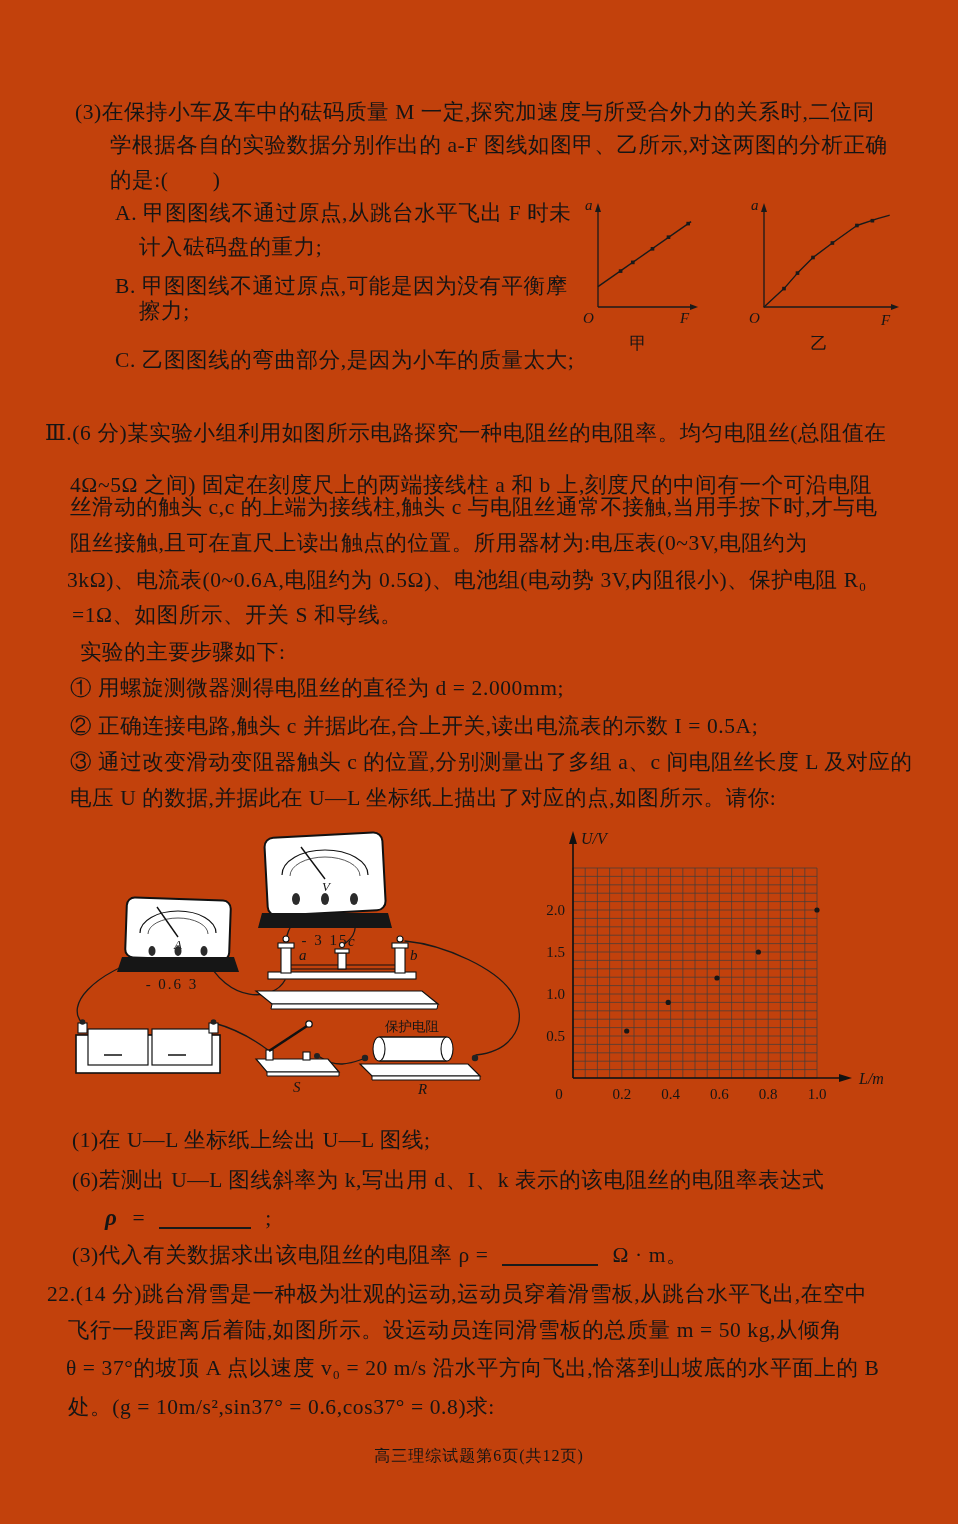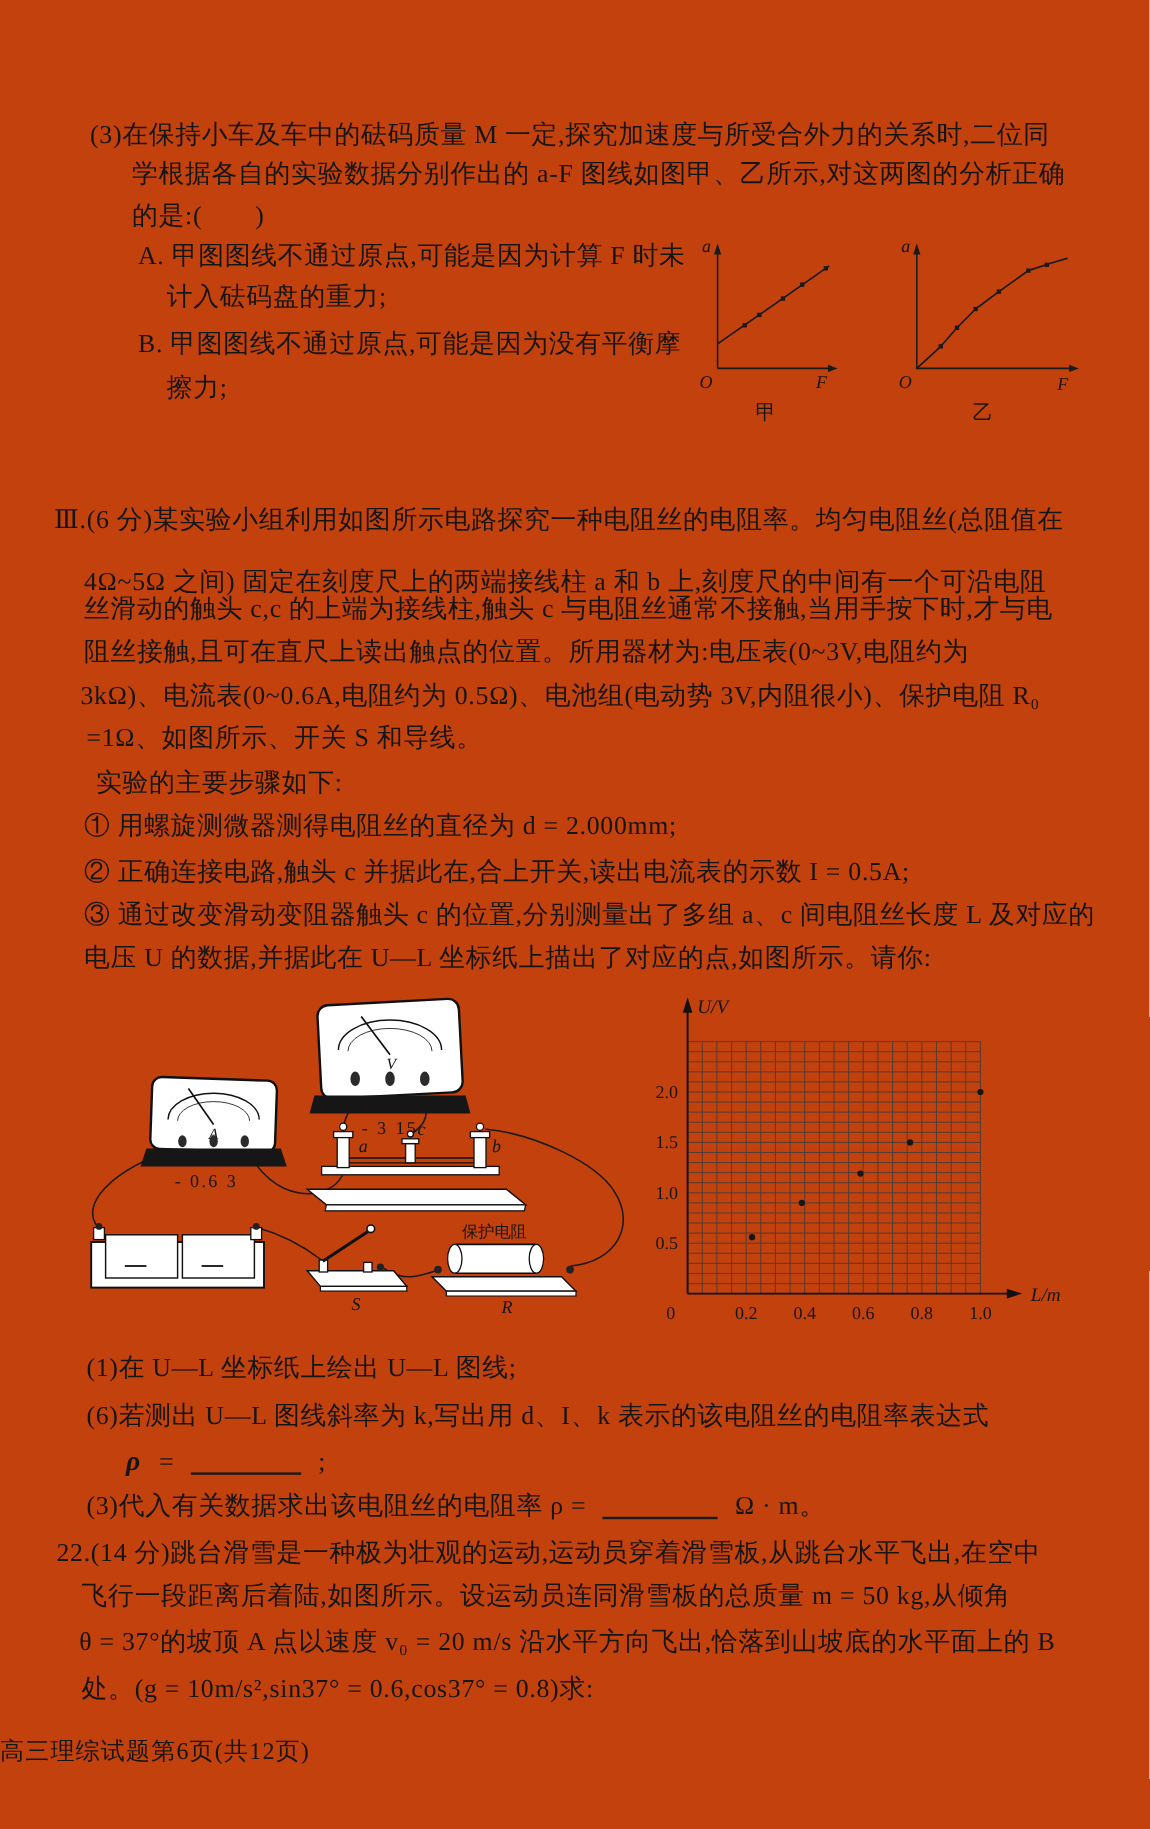--- a/index.html
+++ b/index.html
@@ -1,44 +1,45 @@
 <!DOCTYPE html>
 <html><head>
 <meta charset="utf-8">
 <style>
   html,body{margin:0;padding:0;background:#ffffff;}
   .page{position:relative;width:958px;height:1524px;background:#c2410c;overflow:hidden;
         font-family:"Liberation Serif","DejaVu Serif",serif;color:#151515;}
   .t{position:absolute;font-size:21.5px;line-height:27px;letter-spacing:0.6px;white-space:nowrap;}
   .blank{display:inline-block;width:92px;border-bottom:2px solid #1a1a1a;height:1em;vertical-align:-4px;margin:0 8px;}
   .rho-sym{font-weight:bold;font-style:italic;font-size:23px;}
-  .footer{position:absolute;left:0;top:1446px;width:100%;text-align:left;font-size:20px;letter-spacing:1px;}
+  .footer{position:absolute;left:0;top:1446px;width:100%;text-align:center;font-size:16px;letter-spacing:1px;}
   svg{position:absolute;overflow:visible;}
   svg text{font-family:"Liberation Serif","DejaVu Serif",serif;fill:#151515;}
   .it{font-style:italic;}
   .axis-label{font-size:15px;font-style:italic;}
   .caption{font-size:17px;text-anchor:middle;}
   .meter-letter{font-size:13px;font-style:italic;text-anchor:middle;}
   .meter-range{font-size:15px;text-anchor:middle;letter-spacing:2px;}
   .terminal-label{font-size:15px;font-style:italic;}
   .cn-small{font-size:13.5px;text-anchor:middle;}
   .tick{font-size:15px;}
 </style>
 </head>
 <body>
 
 <div class="page">
 
   <div class="t" style="left:75px;top:99px">(3)在保持小车及车中的砝码质量 M 一定,探究加速度与所受合外力的关系时,二位同</div>
   <div class="t" style="left:110px;top:132px">学根据各自的实验数据分别作出的 a-F 图线如图甲、乙所示,对这两图的分析正确</div>
   <div class="t" style="left:110px;top:167px">的是:(　　)</div>
-  <div class="t" style="left:115px;top:200px">A. 甲图图线不通过原点,可能是因为计算 F 时未</div>
+  <div class="t" style="left:115px;top:200px">A. 甲图图线不通过原点,从跳台水平飞出 F 时未</div>
   <div class="t" style="left:139px;top:234px">计入砝码盘的重力;</div>
   <div class="t" style="left:115px;top:273px">B. 甲图图线不通过原点,可能是因为没有平衡摩</div>
-  <div class="t" style="left:139px;top:310px">擦力;</div>
+  <div class="t" style="left:139px;top:298px">擦力;</div>
+  <div class="t" style="left:115px;top:347px">C. 乙图图线的弯曲部分,是因为小车的质量太大;</div>
 
   <svg id="chart-jia" style="left:580px;top:196px" width="130" height="158" viewBox="0 0 130 158">
     <g stroke="#1a1a1a" stroke-width="1.3">
       <line x1="18" y1="111" x2="18" y2="14"></line>
       <line x1="18" y1="111" x2="112" y2="111"></line>
     </g>
     <polygon points="15,16 21,16 18,7" fill="#1a1a1a"></polygon>
     <polygon points="110,108 110,114 118,111" fill="#1a1a1a"></polygon>
     <text class="axis-label" x="5" y="14">a</text>
     <text class="axis-label" x="3" y="127">O</text>

